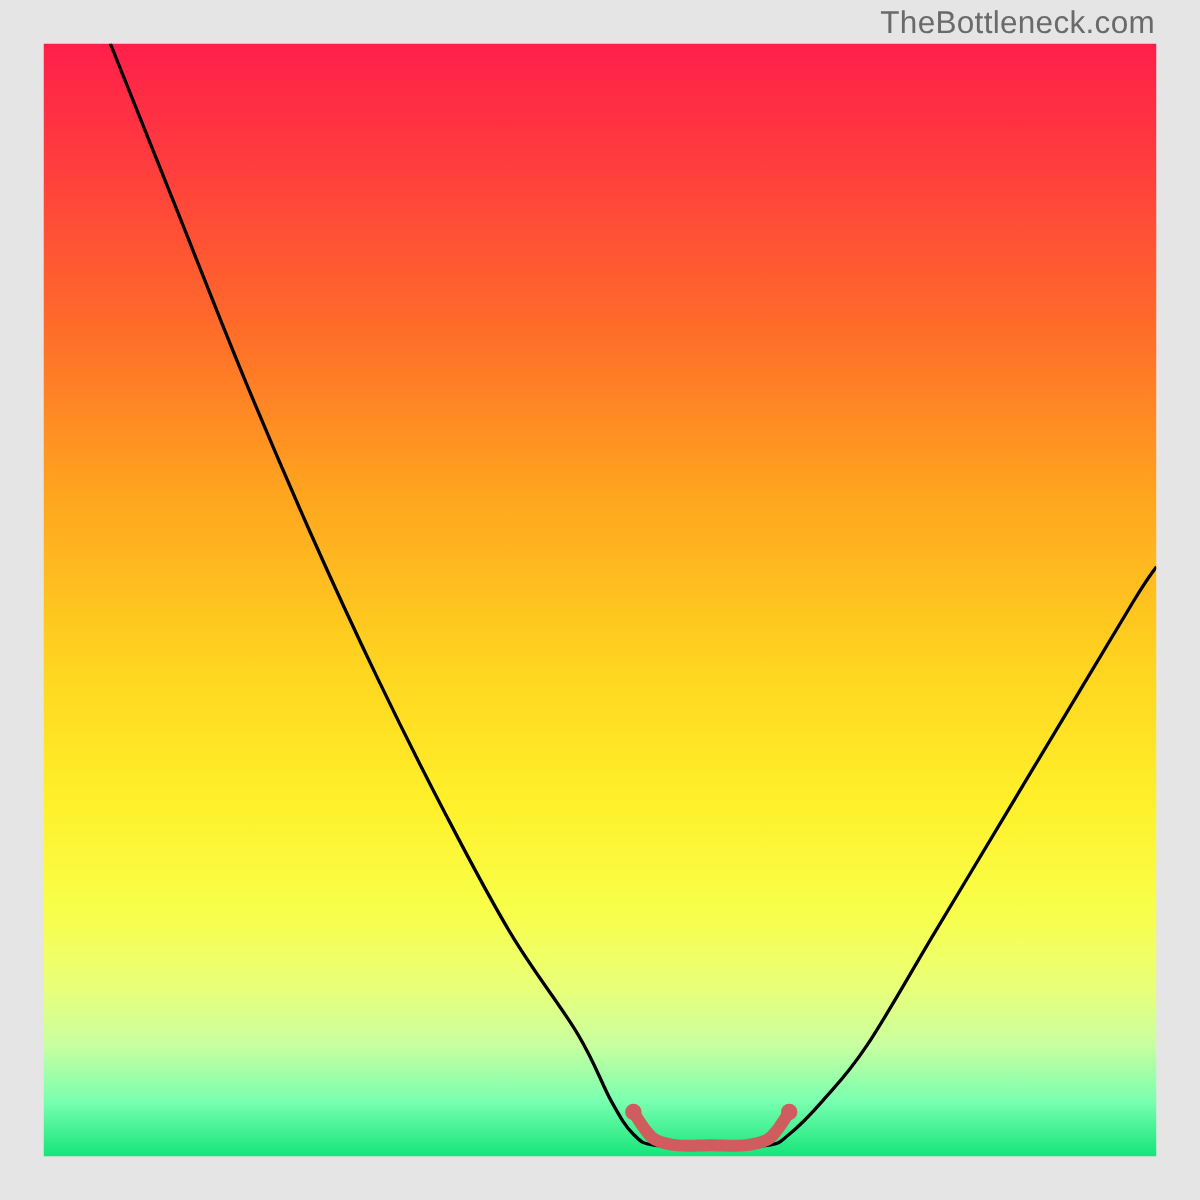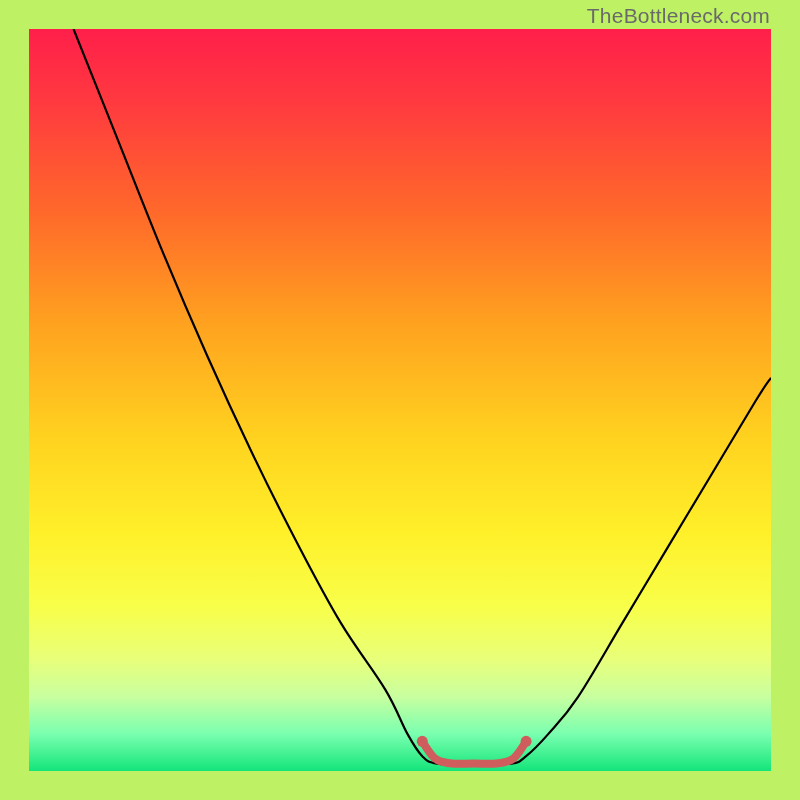--- a/index.html
+++ b/index.html
@@ -8,21 +8,21 @@
     width: 800px;
     height: 800px;
     overflow: hidden;
     background: #000;
     font-family: Arial, Helvetica, sans-serif;
   }
   .stage {
     position: relative;
     width: 800px;
     height: 800px;
-    background: #bef264;
+    background: #e5e5e5;
   }
   .plot-area {
     position: absolute;
     left: 29px;
     top: 29px;
     width: 742px;
     height: 742px;
     overflow: hidden;
   }
   .gradient {

